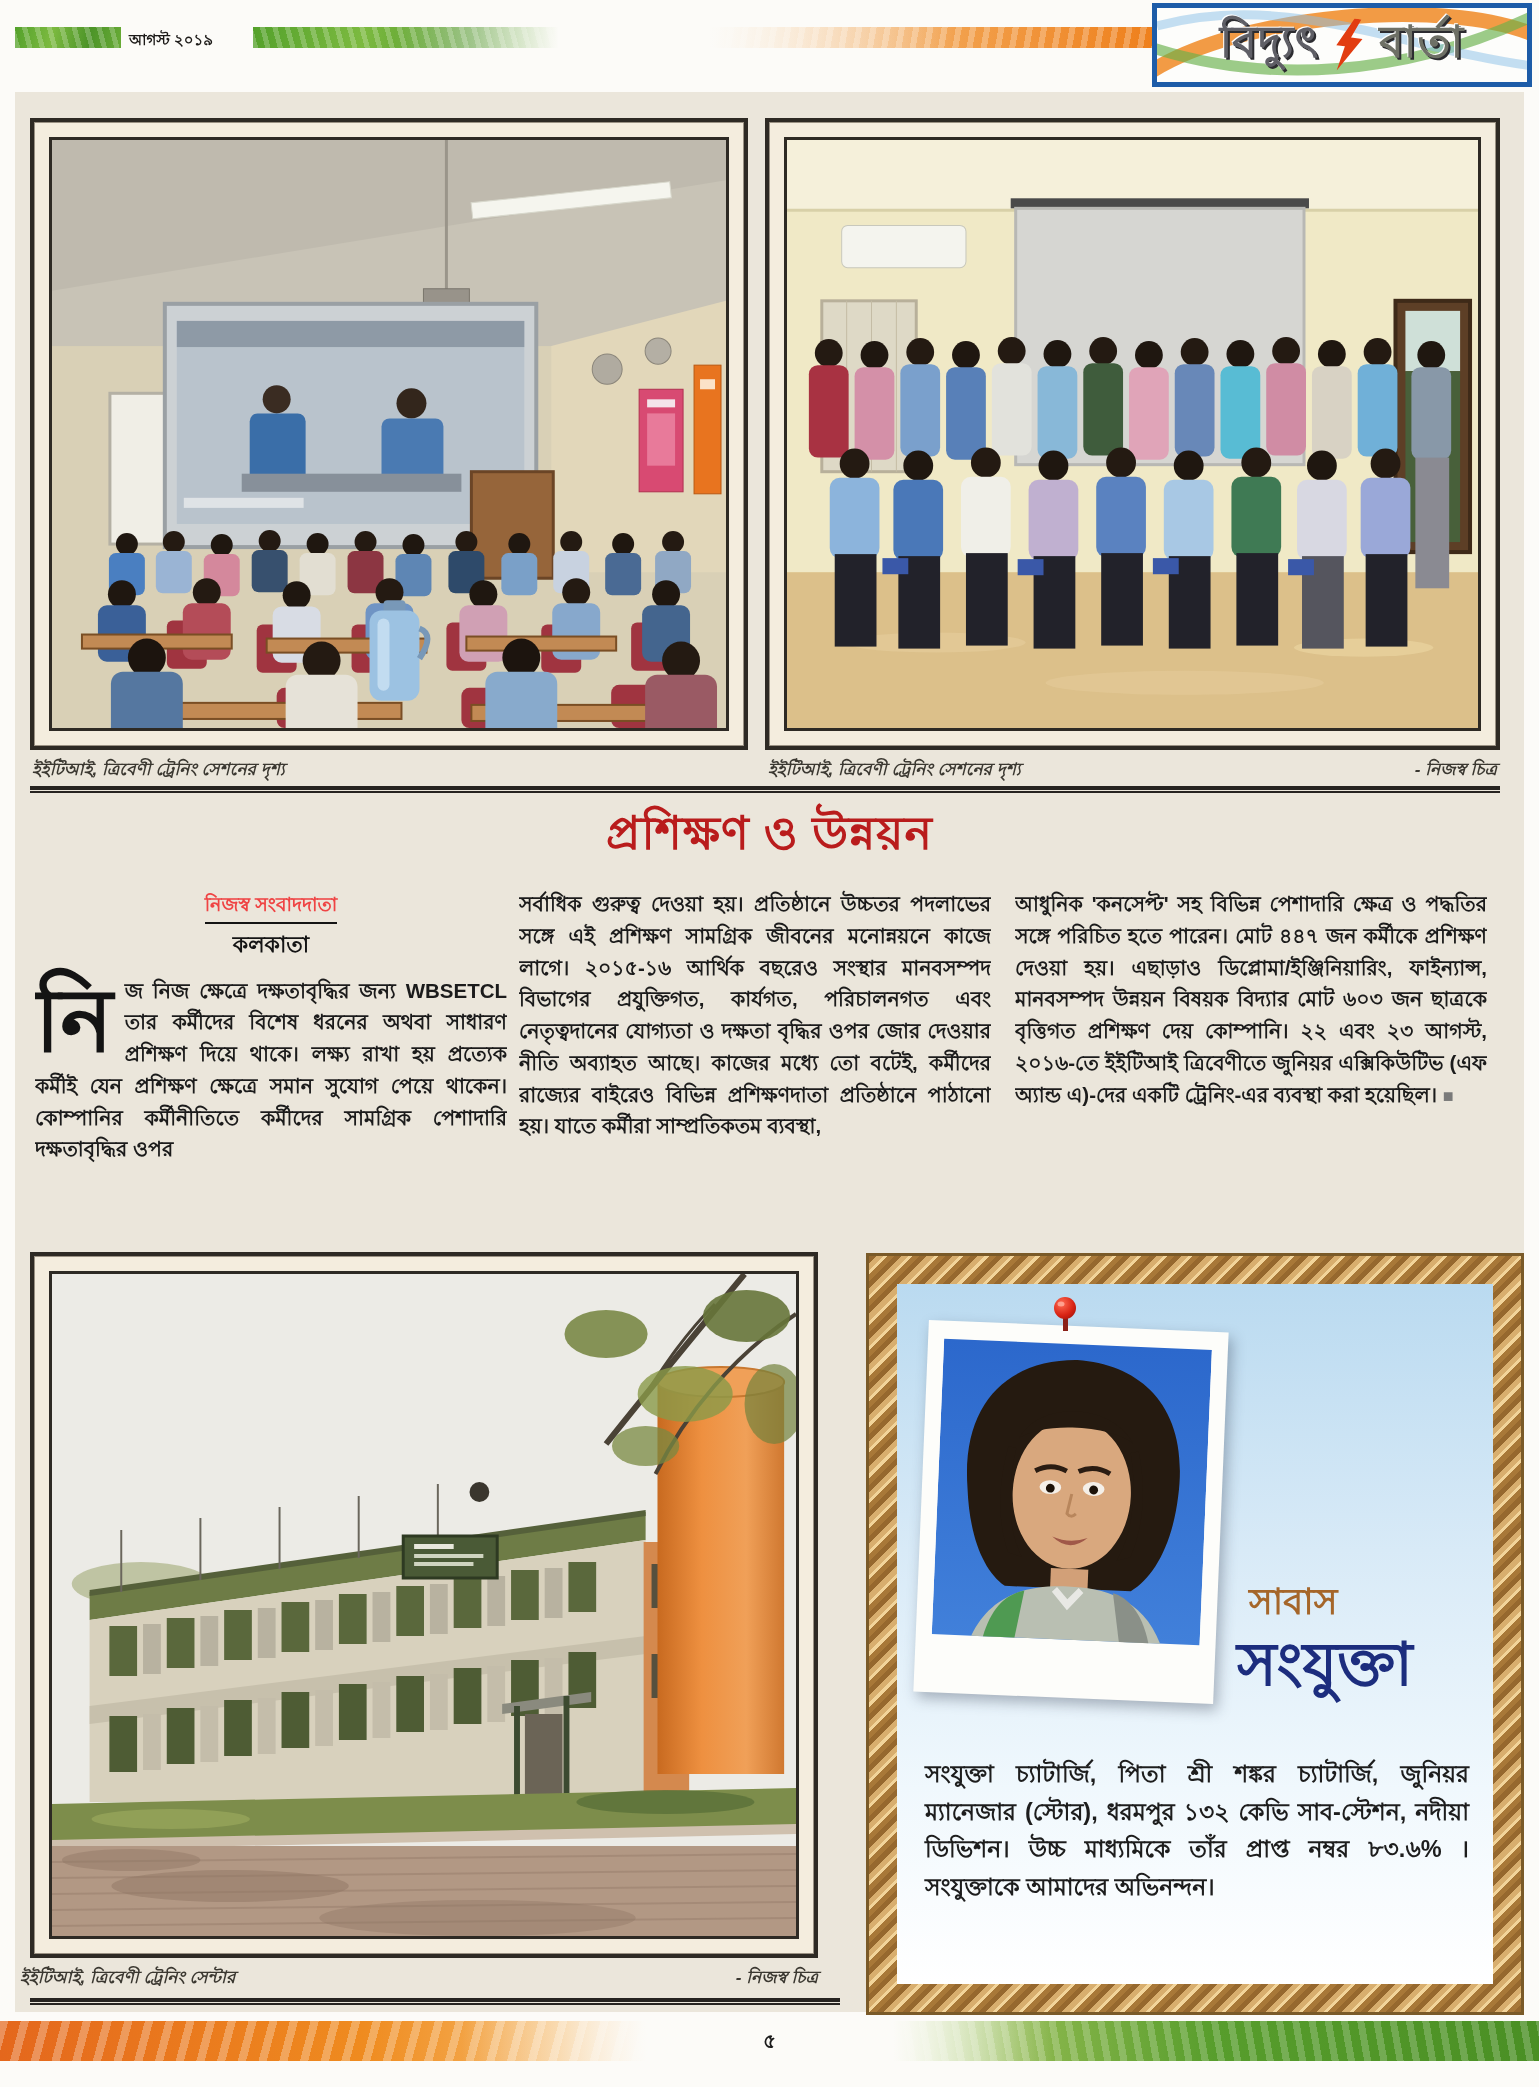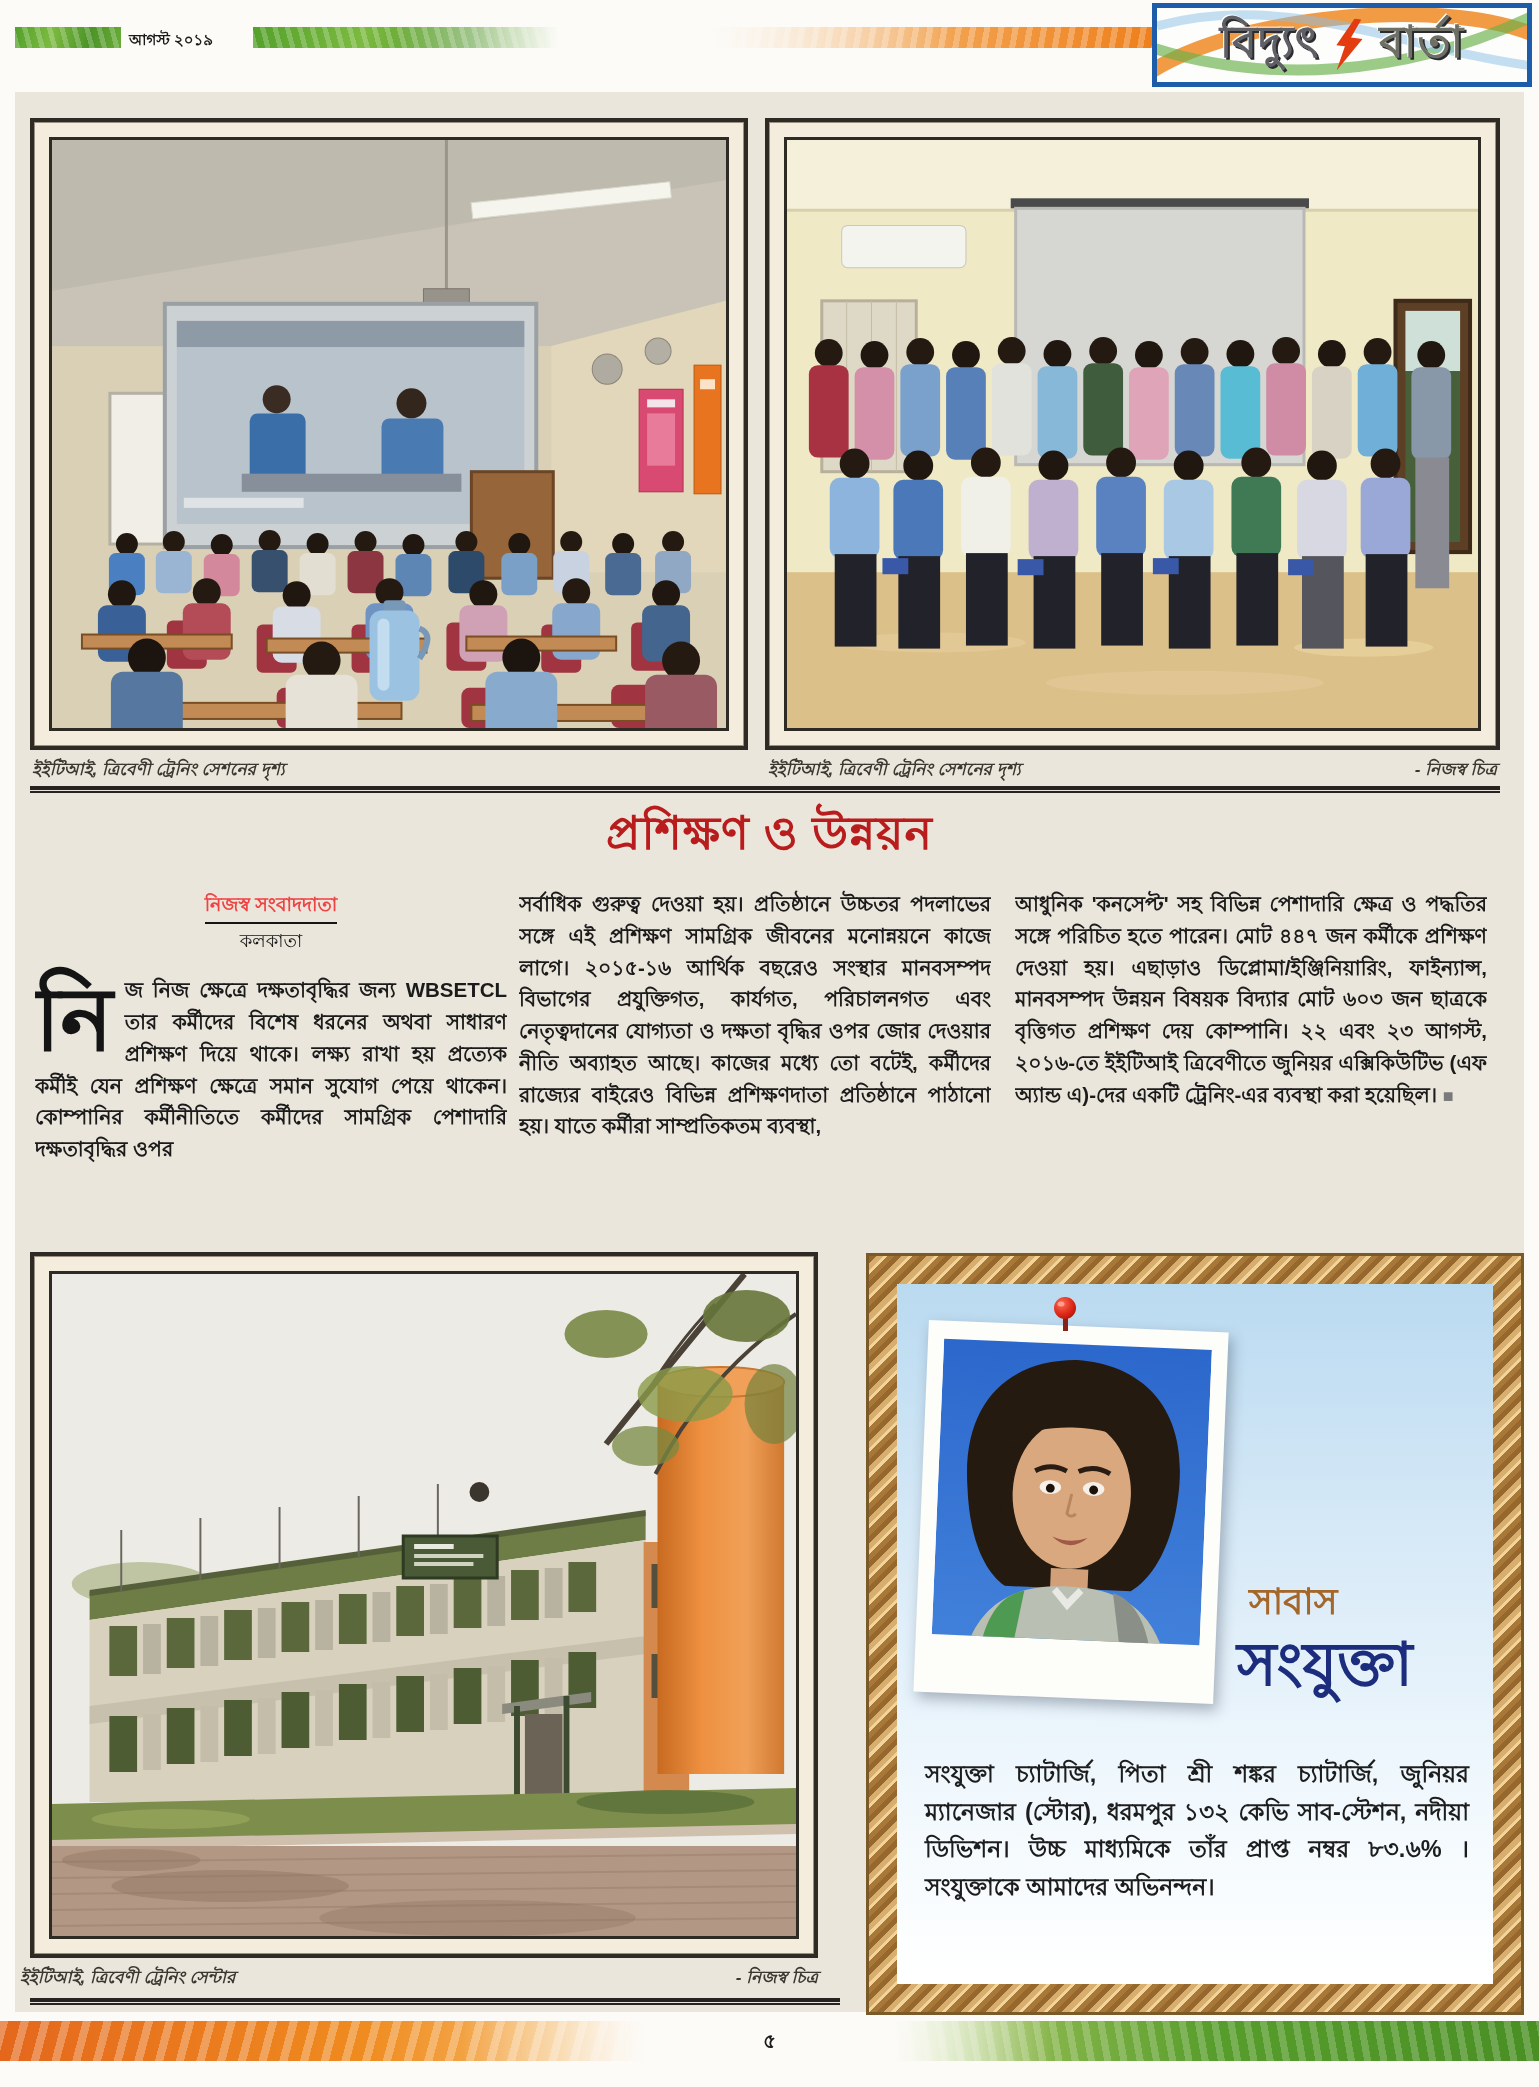--- a/index.html
+++ b/index.html
@@ -50,21 +50,21 @@
   .article-title { position:absolute; left:15px; top:798px; width:1509px; text-align:center;
     font-size:46px; font-weight:bold; color:#b91c1c; letter-spacing:1px; }
 
   .col { position:absolute; top:888px; width:472px; height:362px; overflow:hidden;
     font-size:20.5px; line-height:1.55; text-align:justify; color:#1b1b1b; font-weight:600; }
   .col-1 { left:35px; }  .col-2 { left:519px; }  .col-3 { left:1015px; }
 
   .byline-wrap { text-align:center; margin-bottom:4px; }
   .byline { display:inline-block; font-size:19px; font-weight:bold; color:#ef4444;
     border-bottom:2px solid #141414; padding-bottom:3px; }
-  .dateline { text-align:center; font-size:18px; font-weight:normal; color:#141414; margin-bottom:18px; }
+  .dateline { text-align:center; font-size:22px; font-weight:bold; color:#141414; margin-bottom:12px; }
   .drop-cap { float:left; font-size:88px; line-height:.9; font-weight:bold; color:#141414; margin:6px 12px 0 0; }
   .end-mark { color:#7a7a7a; font-size:18px; }
 
   
   .gold-frame { position:absolute; left:845px; top:1256px; width:652px; height:756px;
     border:28px solid #b98a4e;
     border-image: repeating-linear-gradient(135deg,#96682e 0 5px,#d8ae6e 5px 10px,#f2d49a 10px 13px,#a87838 13px 18px) 28;
     box-shadow:0 0 0 3px #7a5a28, inset 0 0 0 3px #8a6530; background:#dcedf8;margin-left:24px; }
   .gold-inner { position:relative; width:100%; height:100%; overflow:hidden;
     background:linear-gradient(180deg,#badaf0 0%,#d8eaf7 38%,#f0f8fd 72%,#ffffff 100%); }

